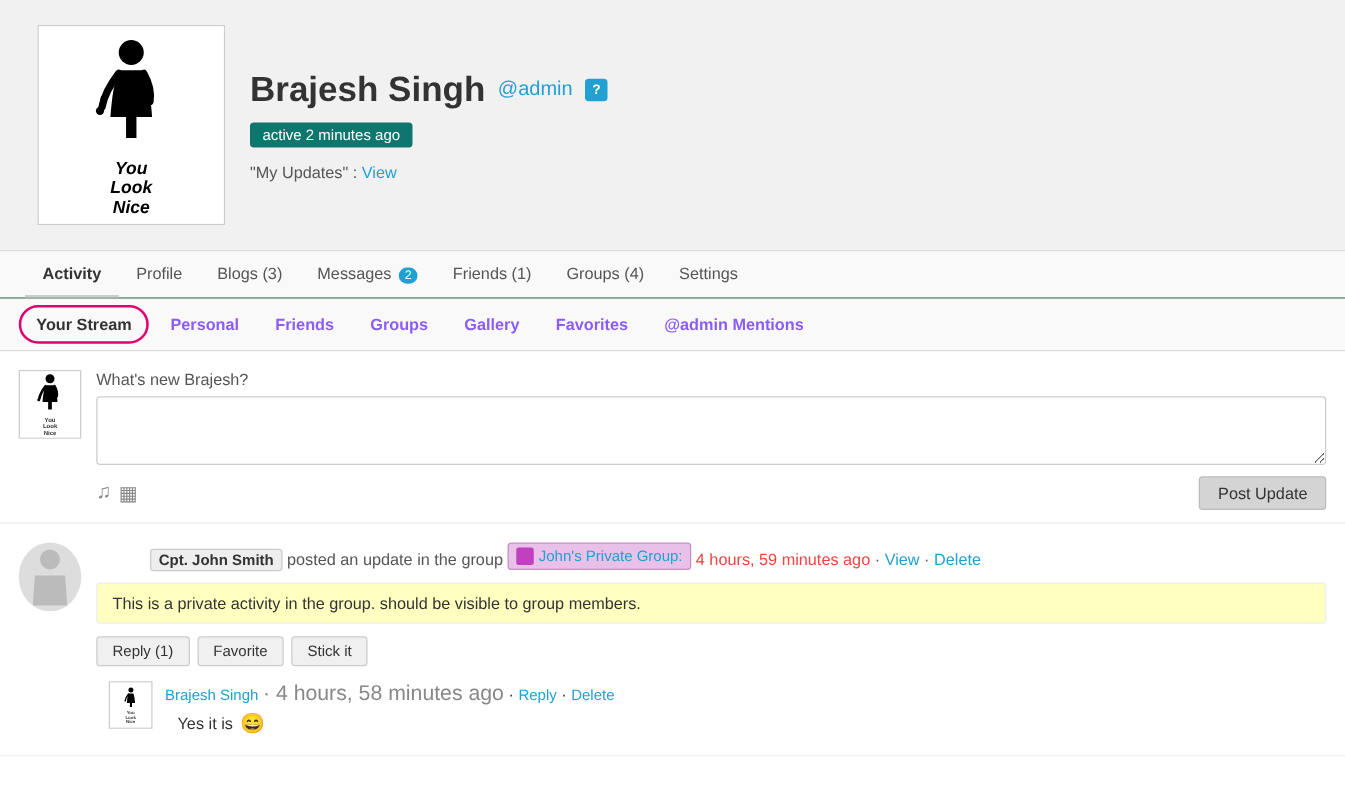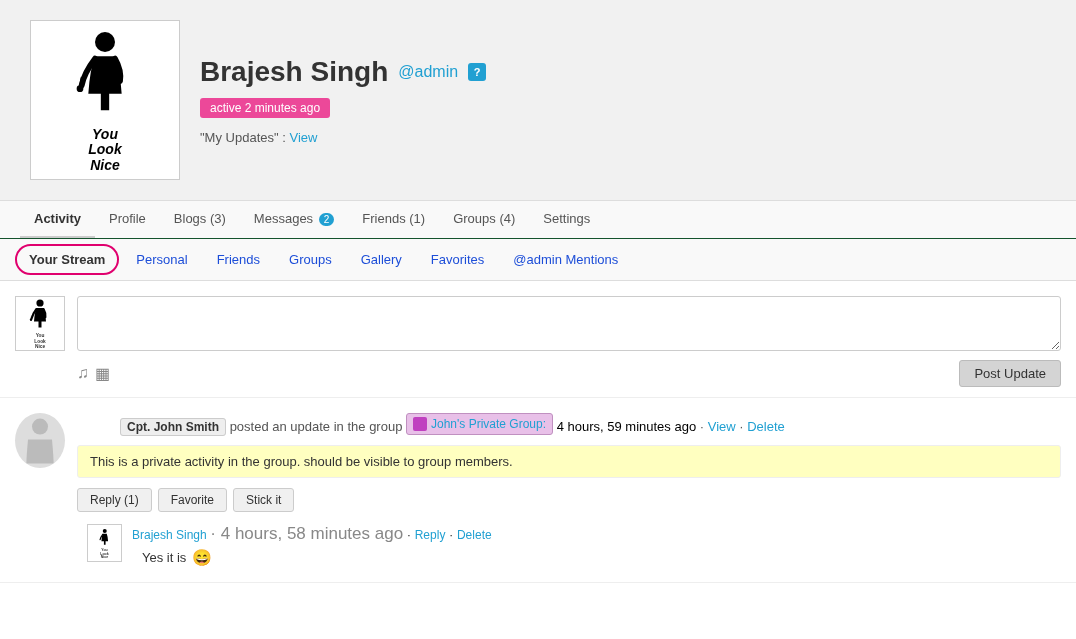--- a/index.html
+++ b/index.html
@@ -46,21 +46,21 @@
       background: #21a0d2;
       border-radius: 3px;
       color: #fff;
       font-size: 11px;
       display: inline-flex;
       align-items: center;
       justify-content: center;
       cursor: pointer;
     }
     .active-badge {
-      background: #ec4899;
+      background: #0f766e;
       color: #fff;
       padding: 3px 10px;
       border-radius: 3px;
       font-size: 12px;
       display: inline-block;
       margin-bottom: 12px;
     }
     .my-updates {
       font-size: 13px;
       color: #555;
@@ -106,24 +106,25 @@
       background: #f9f9f9;
       border-bottom: 1px solid #ddd;
       padding: 5px 15px;
       display: flex;
       align-items: center;
       gap: 5px;
     }
     .stream-subnav-item {
       padding: 6px 12px;
       font-size: 13px;
-      color: #1d4ed8;
+      color: #8b5cf6;
       cursor: pointer;
       border-radius: 15px;
       text-decoration: none;
+      font-weight: bold;
     }
     .stream-subnav-item.active {
       font-weight: bold;
       color: #333;
       border: 2px solid #e0006e;
       border-radius: 18px;
     }
     .stream-subnav-spacer { flex: 1; }
     .filter-select {
       padding: 5px 10px;
@@ -212,21 +213,21 @@
     .activity-header .username-tag {
       background: #eee;
       border: 1px solid #ccc;
       padding: 1px 6px;
       border-radius: 3px;
       font-weight: bold;
       color: #333;
       font-size: 12px;
     }
     .activity-header a { color: #21a0d2; text-decoration: none; }
-    .activity-header .time { color: #000000; }
+    .activity-header .time { color: #ef4444; }
     .activity-message {
       background: #ffffc0;
       border: 1px solid #eee;
       padding: 8px 12px;
       border-radius: 3px;
       margin-bottom: 10px;
       font-size: 13px;
       color: #333;
     }
     .activity-btns { display: flex; gap: 6px; }
@@ -352,20 +353,21 @@
           <path d="M28 35 Q22 50 20 80 L35 80 L35 100 L45 100 L45 80 L60 80 Q58 50 52 35 Z" fill="#000"></path>
           <path d="M28 38 Q15 55 12 70" stroke="#000" stroke-width="7" fill="none" stroke-linecap="round"></path>
           <path d="M52 38 Q60 52 58 65" stroke="#000" stroke-width="7" fill="none" stroke-linecap="round"></path>
           <circle cx="10" cy="74" r="4" fill="#000"></circle>
           <line x1="10" y1="70" x2="12" y2="60" stroke="#000" stroke-width="2"></line>
         </svg>
         <div style="font-size:8px;font-weight:900;line-height:1.1;text-align:center;">You<br>Look<br>Nice</div>
       </div>
     </div>
     <div class="post-form">
+      <div class="post-label">What's new Brajesh?</div>
       <textarea class="post-textarea" style=""></textarea>
       <div class="post-actions">
         <div class="post-icons">
           <span class="post-icon">♫</span>
           <span class="post-icon">▦</span>
         </div>
         <button class="post-btn">Post Update</button>
       </div>
     </div>
   </div>

